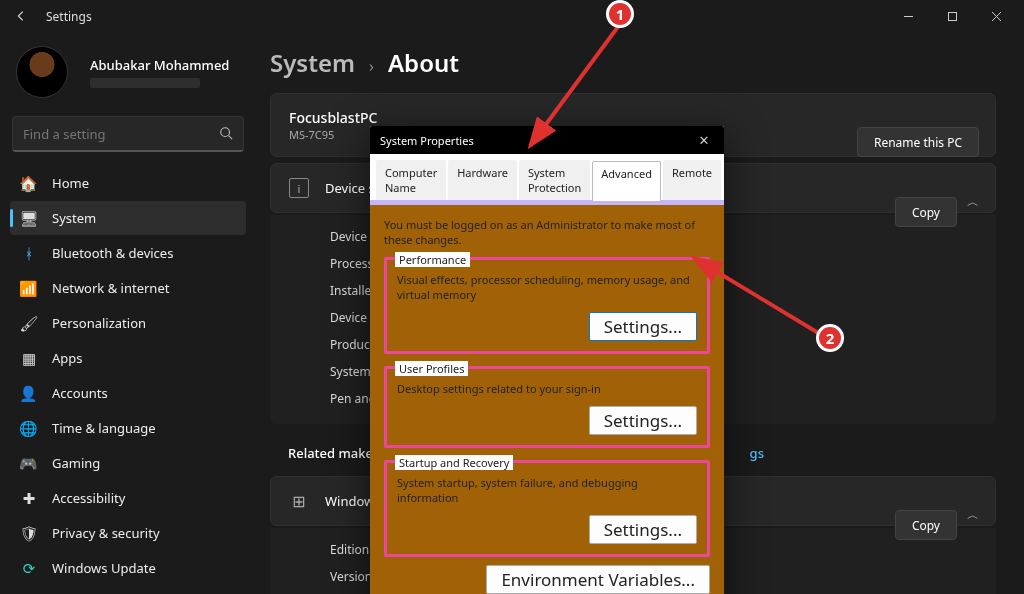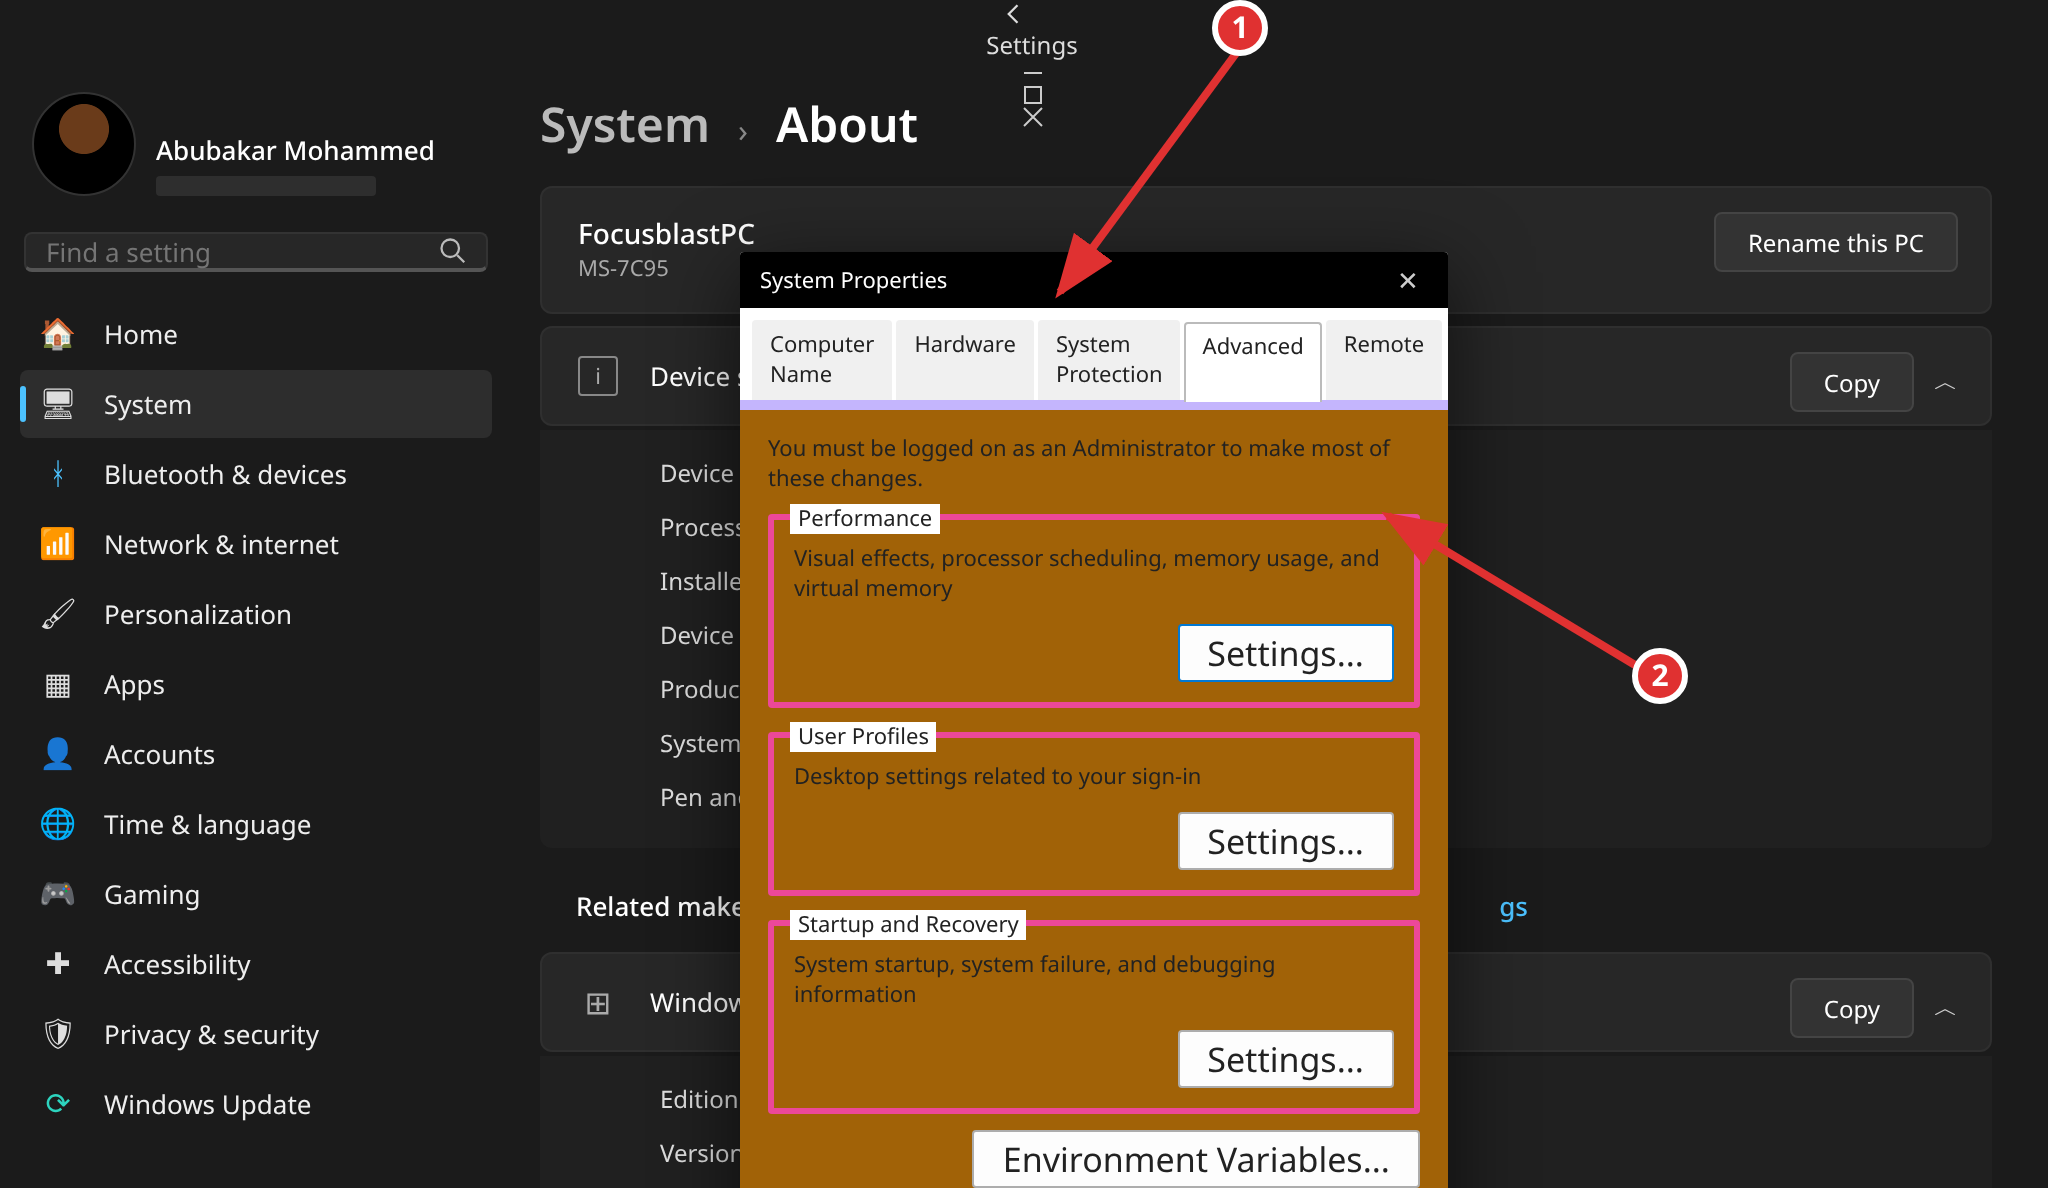--- a/index.html
+++ b/index.html
@@ -1,54 +1,54 @@
 <!DOCTYPE html>
 <html><head>
 <meta charset="utf-8">
 <style>
   * { box-sizing: border-box; margin: 0; padding: 0; font-family: "Segoe UI", system-ui, sans-serif; }
   body { background:#1b1b1b; color:#fff; width:1024px; height:594px; overflow:hidden; position:relative; }
 
   
-  .titlebar { height:32px; display:flex; align-items:center; padding:0 6px 0 14px; color:#ddd; font-size:12px;flex-direction:column;}
+  .titlebar { height:32px; display:flex; align-items:center; padding:0 6px 0 14px; color:#ddd; font-size:12px;}
   .titlebar .arrow { width:14px; height:14px; margin-right:18px; }
   .titlebar .spacer{flex:1}
   .winctl{width:44px;height:32px;display:flex;align-items:center;justify-content:center;color:#ccc;}
   .winctl svg{width:11px;height:11px}
 
   .main { display:flex; height:calc(100% - 32px); }
 
   
   .sidebar { width:256px; padding:8px 10px 0 10px; }
-  .profile { display:flex; align-items:flex-end; gap:10px; padding:6px 6px 14px 6px;}
+  .profile { display:flex; align-items:center; gap:22px; padding:6px 6px 14px 6px;}
   .avatar { width:52px; height:52px; border-radius:50%; background:radial-gradient(circle at 50% 35%, #6a3b1a 30%, #000 31%), linear-gradient(#c0392b 50%, #111 50%);  background-size:cover; border:1px solid #333;}
   .profile .name { font-size:13px; font-weight:500; }
   .profile .sub { width:110px; height:10px; background:#2e2e2e; border-radius:2px; margin-top:4px;}
 
-  .search { display:flex; align-items:center; background:#272727; border:1px solid #333; border-bottom:2px solid #555; border-radius:4px; height:20px; padding:0 10px; margin:4px 2px 14px 2px;}
+  .search { display:flex; align-items:center; background:#272727; border:1px solid #333; border-bottom:2px solid #555; border-radius:4px; height:36px; padding:0 10px; margin:4px 2px 14px 2px;}
   .search input { flex:1; background:transparent; border:none; outline:none; color:#fff; font-size:13px;}
   .search .icon { color:#bbb }
 
   .nav { display:flex; flex-direction:column; gap:1px;}
   .nav-item { display:flex; align-items:center; gap:14px; height:34px; padding:0 10px; border-radius:4px; font-size:13px; color:#eee; position:relative;}
   .nav-item.active { background:#2d2d2d;}
   .nav-item.active::before { content:""; position:absolute; left:0; top:8px; bottom:8px; width:3px; background:#4cc2ff; border-radius:2px;}
   .nav-item .icon { width:18px; height:18px; display:flex; align-items:center; justify-content:center; font-size:15px;}
 
   
   .content { flex:1; padding:8px 28px 0 14px; overflow:hidden;}
   .breadcrumb { display:flex; align-items:baseline; gap:14px; margin:6px 0 14px 0;}
   .breadcrumb .bc1{ font-size:24px; font-weight:600; color:#bbb;}
   .breadcrumb .chev{ color:#888; font-size:16px;}
   .breadcrumb .bc2{ font-size:24px; font-weight:600;}
 
   .card { background:#272727; border:1px solid #2f2f2f; border-radius:6px; padding:14px 18px; margin-bottom:6px; position:relative;}
   .r-actions{position:absolute; right:16px; top:12px; display:flex; align-items:center; gap:10px;}
 
-  .pill-btn { background:#333; border:1px solid #444; border-radius:4px; height:30px; padding:0 16px; font-size:12px; color:#fff; display:flex; align-items:center;}
+  .pill-btn { background:#333; border:1px solid #444; border-radius:4px; height:30px; padding:0 16px; font-size:12px; color:#fff; display:flex; align-items:center;margin-top:21px;}
   .chev-sm{color:#ccc;font-size:12px}
 
   .section-header{display:flex;align-items:center;gap:16px;padding:14px 18px;background:#272727;border:1px solid #2f2f2f;border-radius:6px;margin-bottom:2px;position:relative;font-size:13px}
   .section-header .icon{width:20px;height:20px;border:1px solid #888;border-radius:2px;display:flex;align-items:center;justify-content:center;font-size:11px;color:#aaa}
   .spec-list{background:#202020;border-radius:0 0 6px 6px;padding:8px 18px 12px 60px;margin-bottom:6px;font-size:12px;color:#ddd}
   .spec-row{display:flex;gap:40px;padding:5px 0}
   .spec-row .k{width:90px;color:#ddd}
   .spec-row .v{color:#eee}
   .related{padding:14px 18px;font-size:13px;font-weight:500}
 

